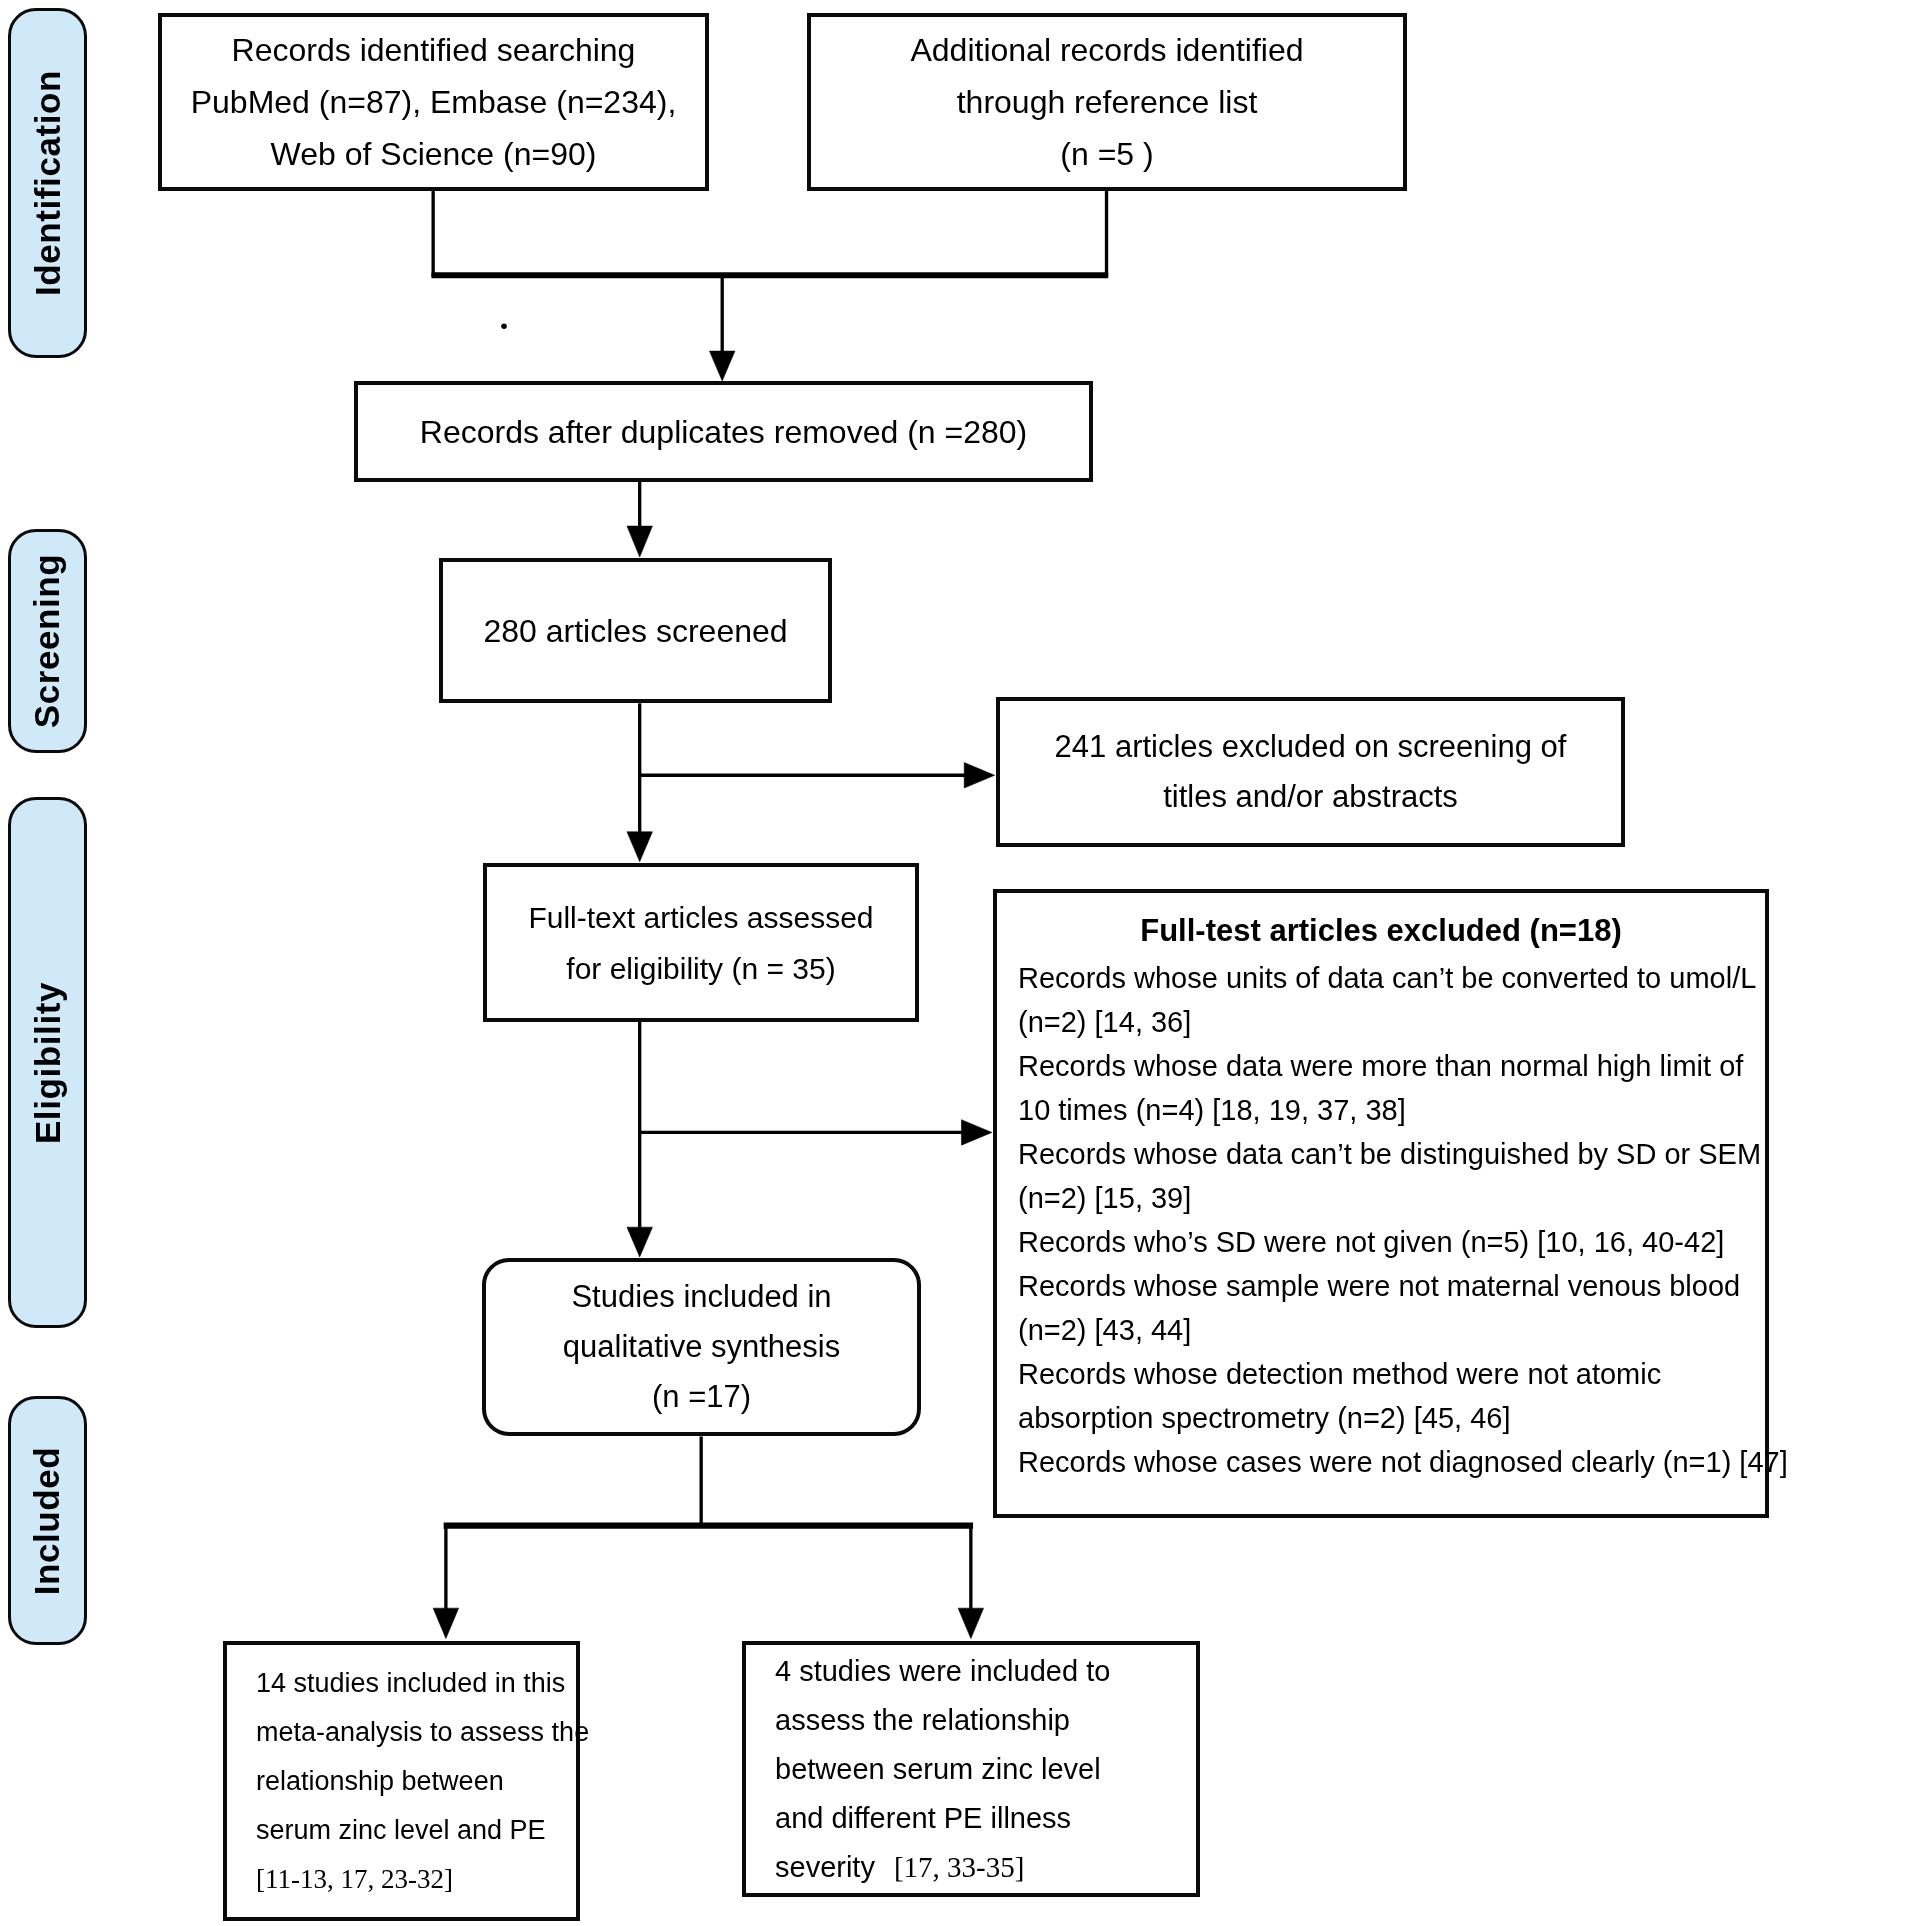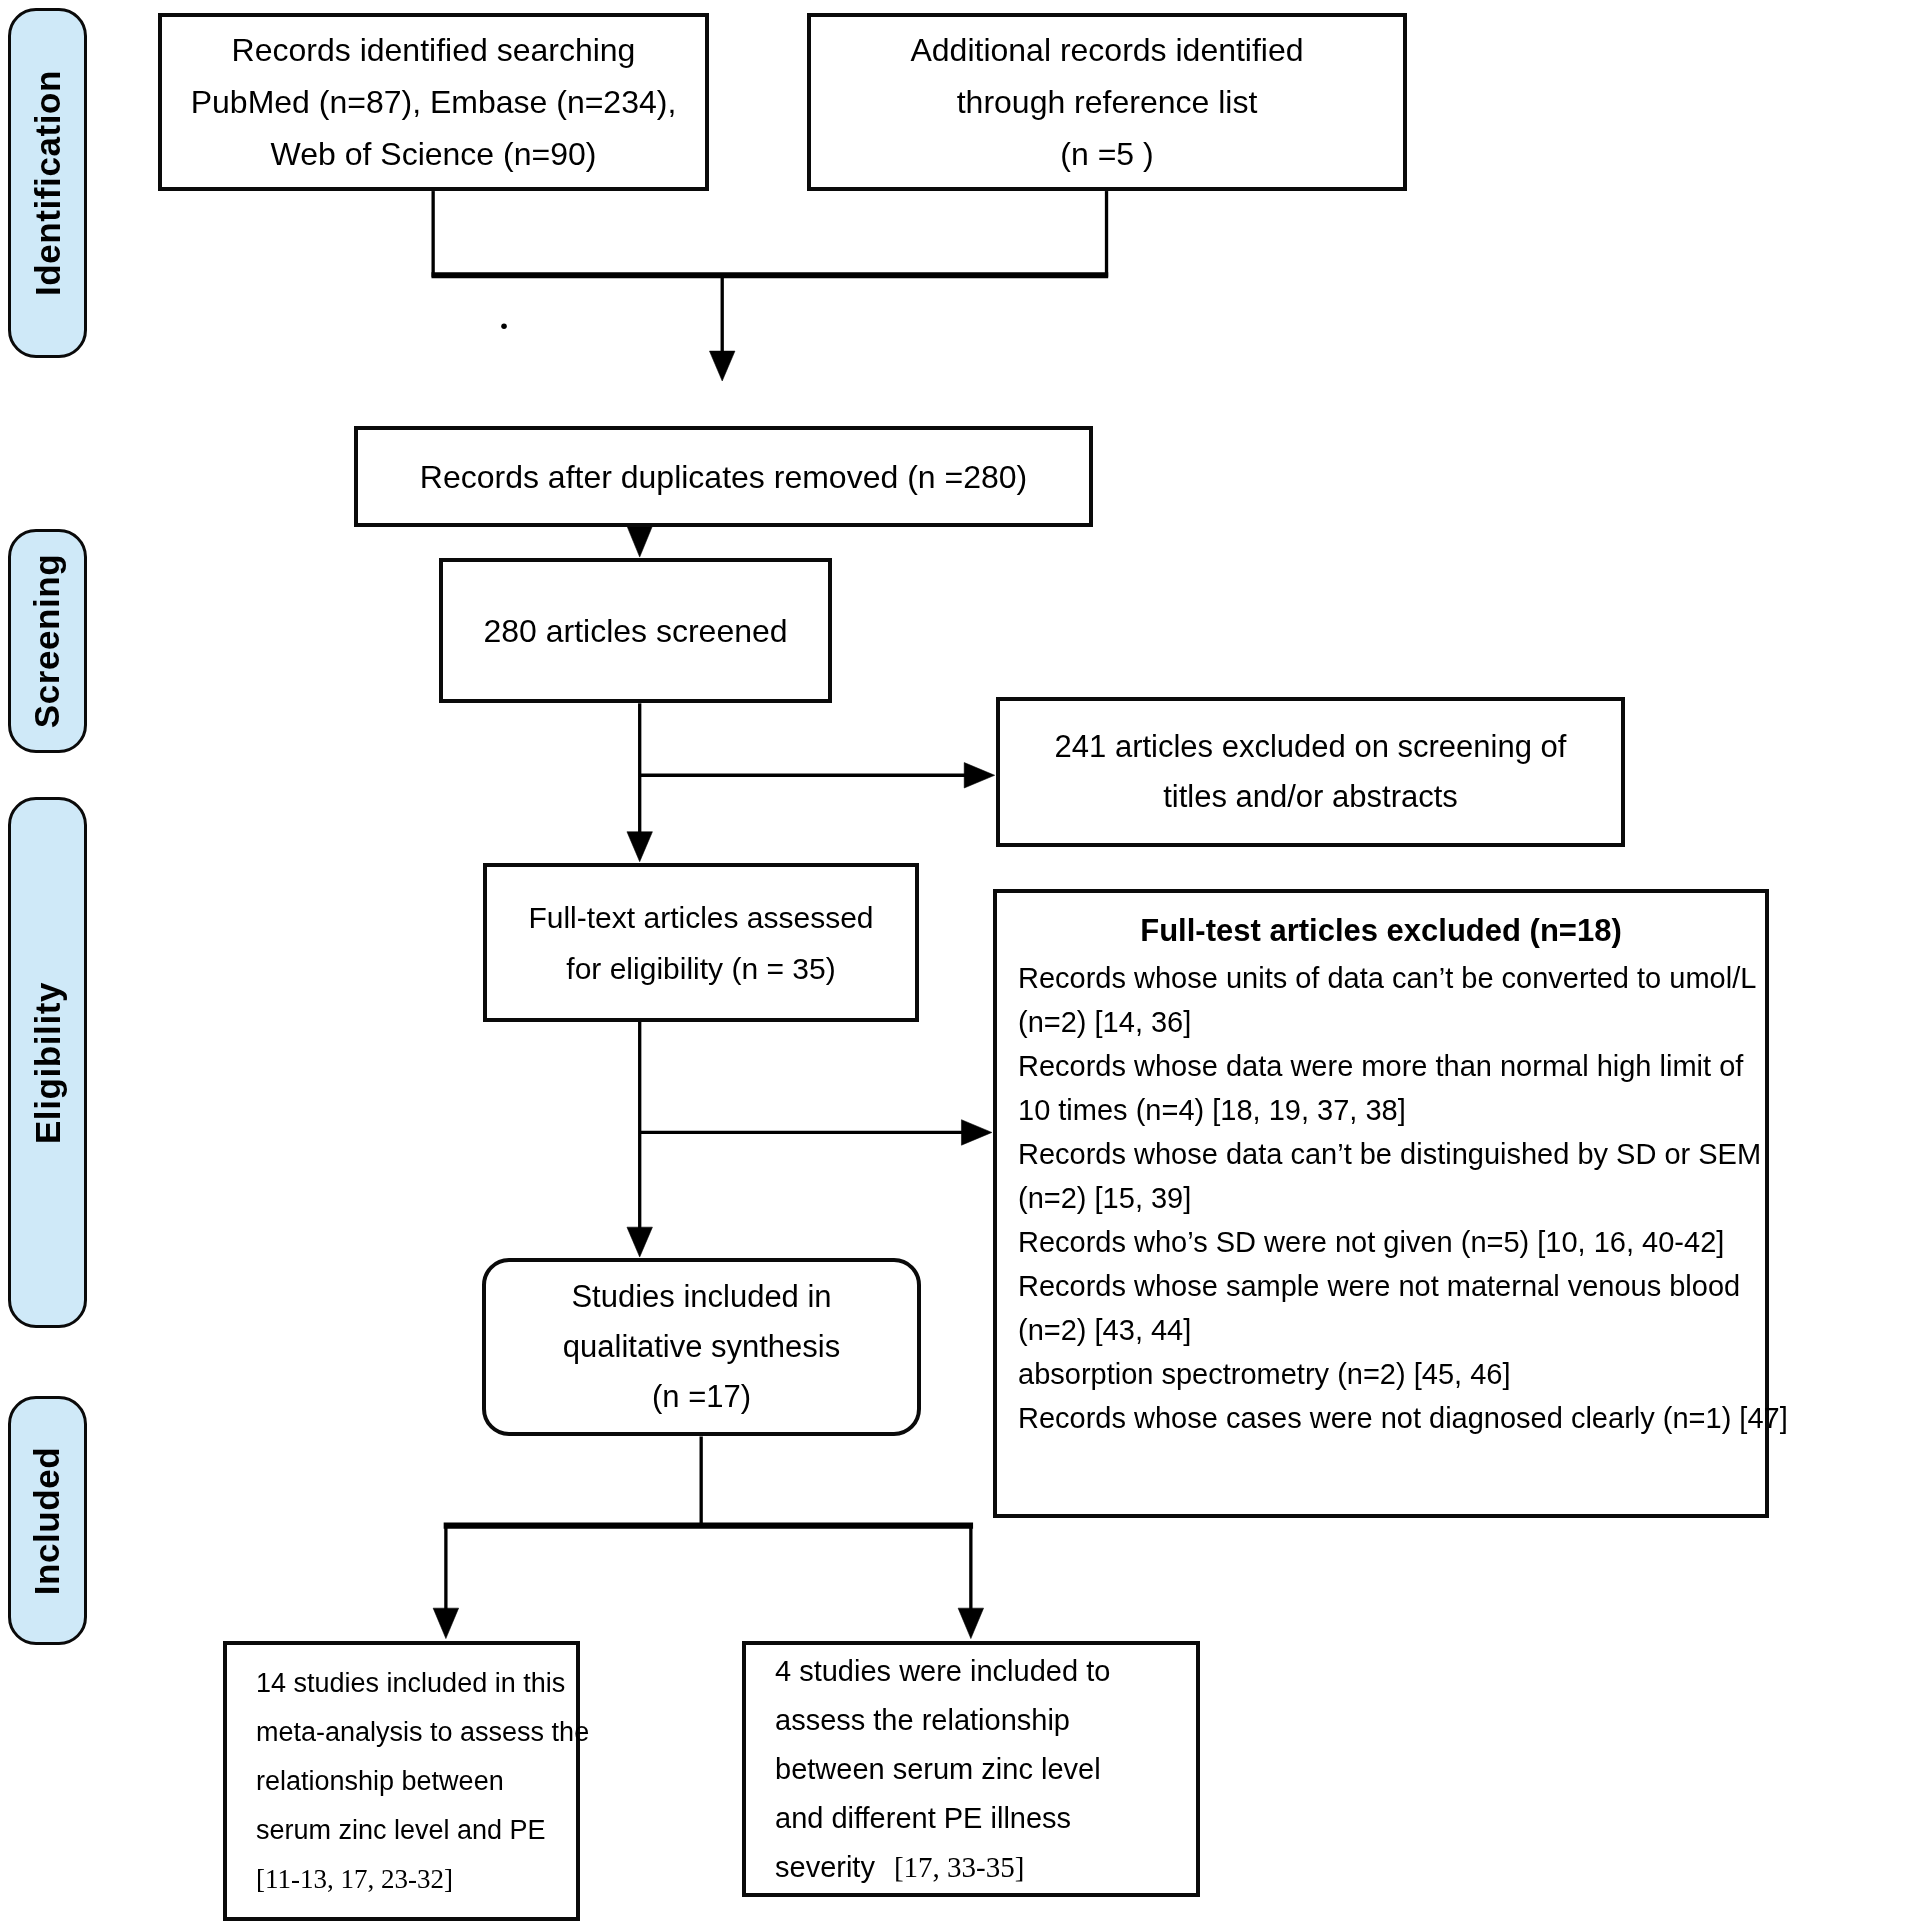--- a/index.html
+++ b/index.html
@@ -17,21 +17,21 @@
   
   .box{position:absolute;background:#ffffff;border:4.4px solid #0a0a0a;box-sizing:border-box;
        display:flex;flex-direction:column;align-items:center;justify-content:center;z-index:3;}
   .box .ln{white-space:nowrap;}
   .center .ln{text-align:left;}
   .leftalign{align-items:flex-start;}
   .leftalign .ln{text-align:left;}
 
   #box-records-identified{left:158px;top:12.7px;width:551px;height:178px;font-size:32px;line-height:52px;}
   #box-additional-records{left:807px;top:12.7px;width:600px;height:178px;font-size:32px;line-height:52px;}
-  #box-duplicates-removed{left:354px;top:381px;width:739px;height:101px;font-size:32px;line-height:44px;margin-top:45px;}
+  #box-duplicates-removed{left:354px;top:381px;width:739px;height:101px;font-size:32px;line-height:44px;}
   #box-articles-screened{left:439px;top:558px;width:393px;height:145px;font-size:32px;line-height:44px;}
   #box-excluded-screening{left:996px;top:697px;width:629px;height:150px;font-size:31px;line-height:50px;}
   #box-fulltext-assessed{left:483px;top:863px;width:436px;height:159px;font-size:30px;line-height:51px;}
   #box-excluded-fulltext{left:993px;top:889px;width:776px;height:629px;font-size:29px;line-height:44px;
                          justify-content:flex-start;padding:15.5px 21px;}
   #box-excluded-fulltext .title{font-weight:bold;font-size:31px;width:100%;text-align:center;
                                 white-space:nowrap;margin-bottom:3.3px;}
   #box-excluded-fulltext .ln{align-self:flex-start;}
   #box-studies-qualitative{left:482px;top:1258px;width:439px;height:178px;font-size:31px;line-height:50px;border-radius:27px;}
   #box-meta-analysis{left:223px;top:1641px;width:357px;height:280px;font-size:27px;line-height:49px;
@@ -119,20 +119,21 @@
     <div class="title">Full-test articles excluded (n=18)</div>
     <div class="ln">Records whose units of data can’t be converted to umol/L</div>
     <div class="ln">(n=2) [14, 36]</div>
     <div class="ln"> Records whose data were more than normal high limit of</div>
     <div class="ln">10 times (n=4) [18, 19, 37, 38]</div>
     <div class="ln">Records whose data can’t be distinguished by SD or SEM</div>
     <div class="ln">(n=2) [15, 39]</div>
     <div class="ln">Records who’s SD were not given (n=5) [10, 16, 40-42]</div>
     <div class="ln">Records whose sample were not maternal venous blood</div>
     <div class="ln">(n=2) [43, 44]</div>
+    <div class="ln">Records whose detection method were not atomic</div>
     <div class="ln">absorption spectrometry (n=2) [45, 46]</div>
     <div class="ln">Records whose cases were not diagnosed clearly (n=1) [47]</div>
   </div>
 
   <div class="box center" id="box-studies-qualitative">
     <div class="ln">Studies included in</div>
     <div class="ln">qualitative synthesis</div>
     <div class="ln">(n =17)</div>
   </div>
 

